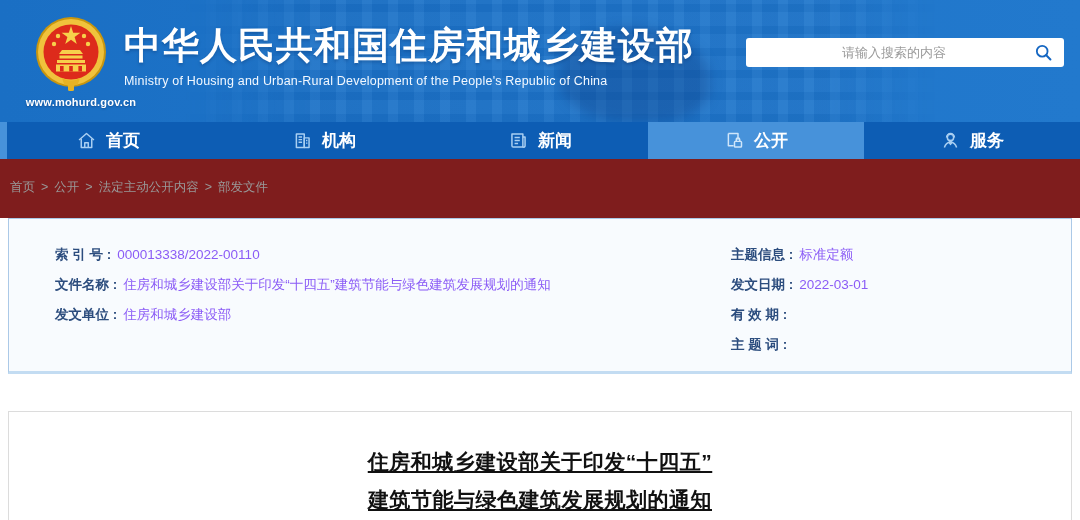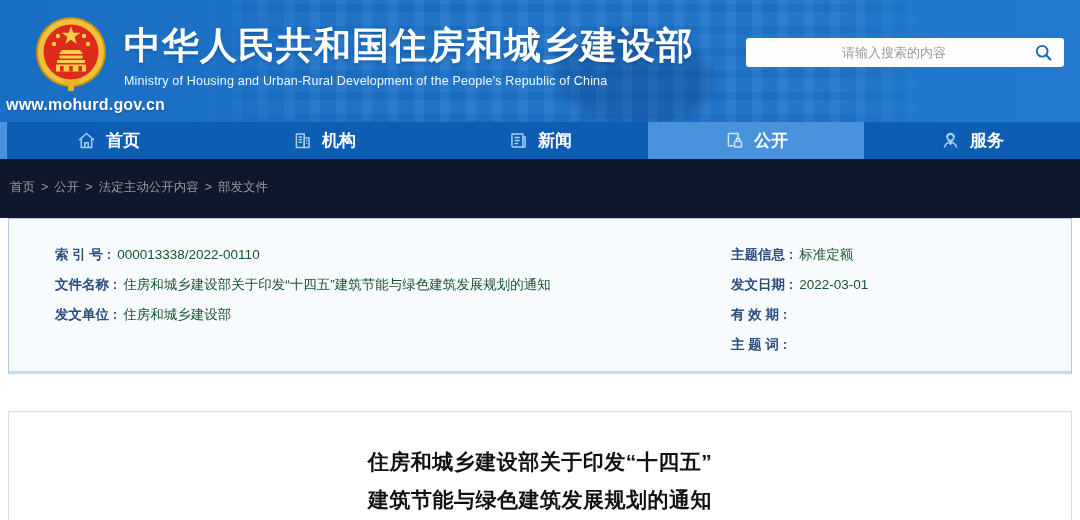--- a/index.html
+++ b/index.html
@@ -14,21 +14,21 @@
                   opacity:.35; pointer-events:none;
                   background:
                     repeating-linear-gradient(90deg, rgba(255,255,255,.10) 0 10px, rgba(0,40,100,.12) 10px 26px),
                     repeating-linear-gradient(0deg, rgba(0,40,100,.14) 0 8px, rgba(255,255,255,.08) 8px 22px);
                   mask-image:linear-gradient(90deg,transparent 0,#000 18%,#000 85%,transparent 100%);
                   -webkit-mask-image:linear-gradient(90deg,transparent 0,#000 18%,#000 85%,transparent 100%);}
   .tree-art { position:absolute; left:560px; top:28px; width:150px; height:94px; border-radius:50% 60% 40% 50%;
               background:rgba(8,52,120,.28); filter:blur(6px); pointer-events:none;}
   .emblem { position:absolute; left:32px; top:14px; width:78px; height:80px; }
   .site-url { position:absolute; left:6px; top:96px; width:150px; text-align:center;
-              color:#fff; font-size:16px; font-weight:bold; letter-spacing:.2px;
+              color:#fff; font-size:11px; font-weight:bold; letter-spacing:.2px;
               text-shadow:0 1px 2px rgba(0,30,80,.4); }
   .title-block { position:absolute; left:124px; top:26px; color:#fff; }
   .title-cn { font-size:37px; font-weight:bold; letter-spacing:1px; line-height:40px;
               text-shadow:0 2px 3px rgba(0,30,80,.25); }
   .title-en { font-size:12.5px; margin-top:8px; letter-spacing:.2px; color:#f2f8ff; }
   .search-box { position:absolute; left:746px; top:38px; width:318px; height:29px;
                 background:#fff; border-radius:3px; display:flex; align-items:center; padding:0 10px; }
   .search-box input { flex:1; border:none; outline:none; font-size:13px; color:#333;
                       font-family:inherit; background:transparent;text-align:center; }
   .search-box input::placeholder { color:#9a9a9a; }
@@ -37,39 +37,39 @@
 
   
   .nav { position:relative; width:1080px; height:37px; background:#0d5db4; display:flex; }
   .nav-accent { position:absolute; left:0; top:0; width:7px; height:37px; background:#4792da; }
   .nav-item { flex:1; display:flex; align-items:center; justify-content:center; gap:9px;
               color:#fff; font-size:17px; font-weight:bold; cursor:pointer; }
   .nav-item.active { background:#4792da; }
   .nav-item svg { display:block; }
 
   
-  .breadcrumb { padding:20px 10px 22px 10px; font-size:12.5px; color:#999; background:#0f172a; }
+  .breadcrumb { padding:20px 10px 22px 10px; font-size:12.5px; color:#999; background:#7f1d1d; }
   .breadcrumb span { color:#999; }
   .crumb { cursor:pointer; }
   .crumb-sep { margin:0 6px; }
 
   
   .meta-box { margin:0 8px; background:#f8fbfe; border:1px solid #abc9e7; border-bottom:3px solid #c3dcf2;
               padding:21px 0 17px 0; display:flex; height:156px; }
   .meta-col-left  { width:712px; padding-left:46px; }
   .meta-col-right { flex:1; padding-left:10px; }
   .meta-row { height:30px; line-height:30px; font-size:13.5px; color:#2c4d7e; white-space:nowrap; }
   .meta-label { font-weight:bold; color:#2c4d7e;margin-top:28px; }
-  .meta-value { margin-left:6px; color:#14532d;margin-top:26px; }
+  .meta-value { margin-left:6px; color:#8b5cf6;margin-top:26px; }
 
   
   .doc-box { margin:37px 8px 0 8px; background:#fff; border:1px solid #dcdcdc; height:200px;
              padding-top:31px; }
   .doc-title { text-align:center; font-size:21px; font-weight:bold; color:#111; line-height:38px;
-               letter-spacing:.5px; }
+               letter-spacing:.5px;text-decoration:underline; }
 </style>
 </head>
 <body>
 
 <div class="header">
   <div class="building-art"></div>
   <div class="tree-art"></div>
 
   <svg class="emblem" viewBox="0 0 78 80">
     <circle cx="39" cy="38" r="35" fill="#c8960f"></circle>

